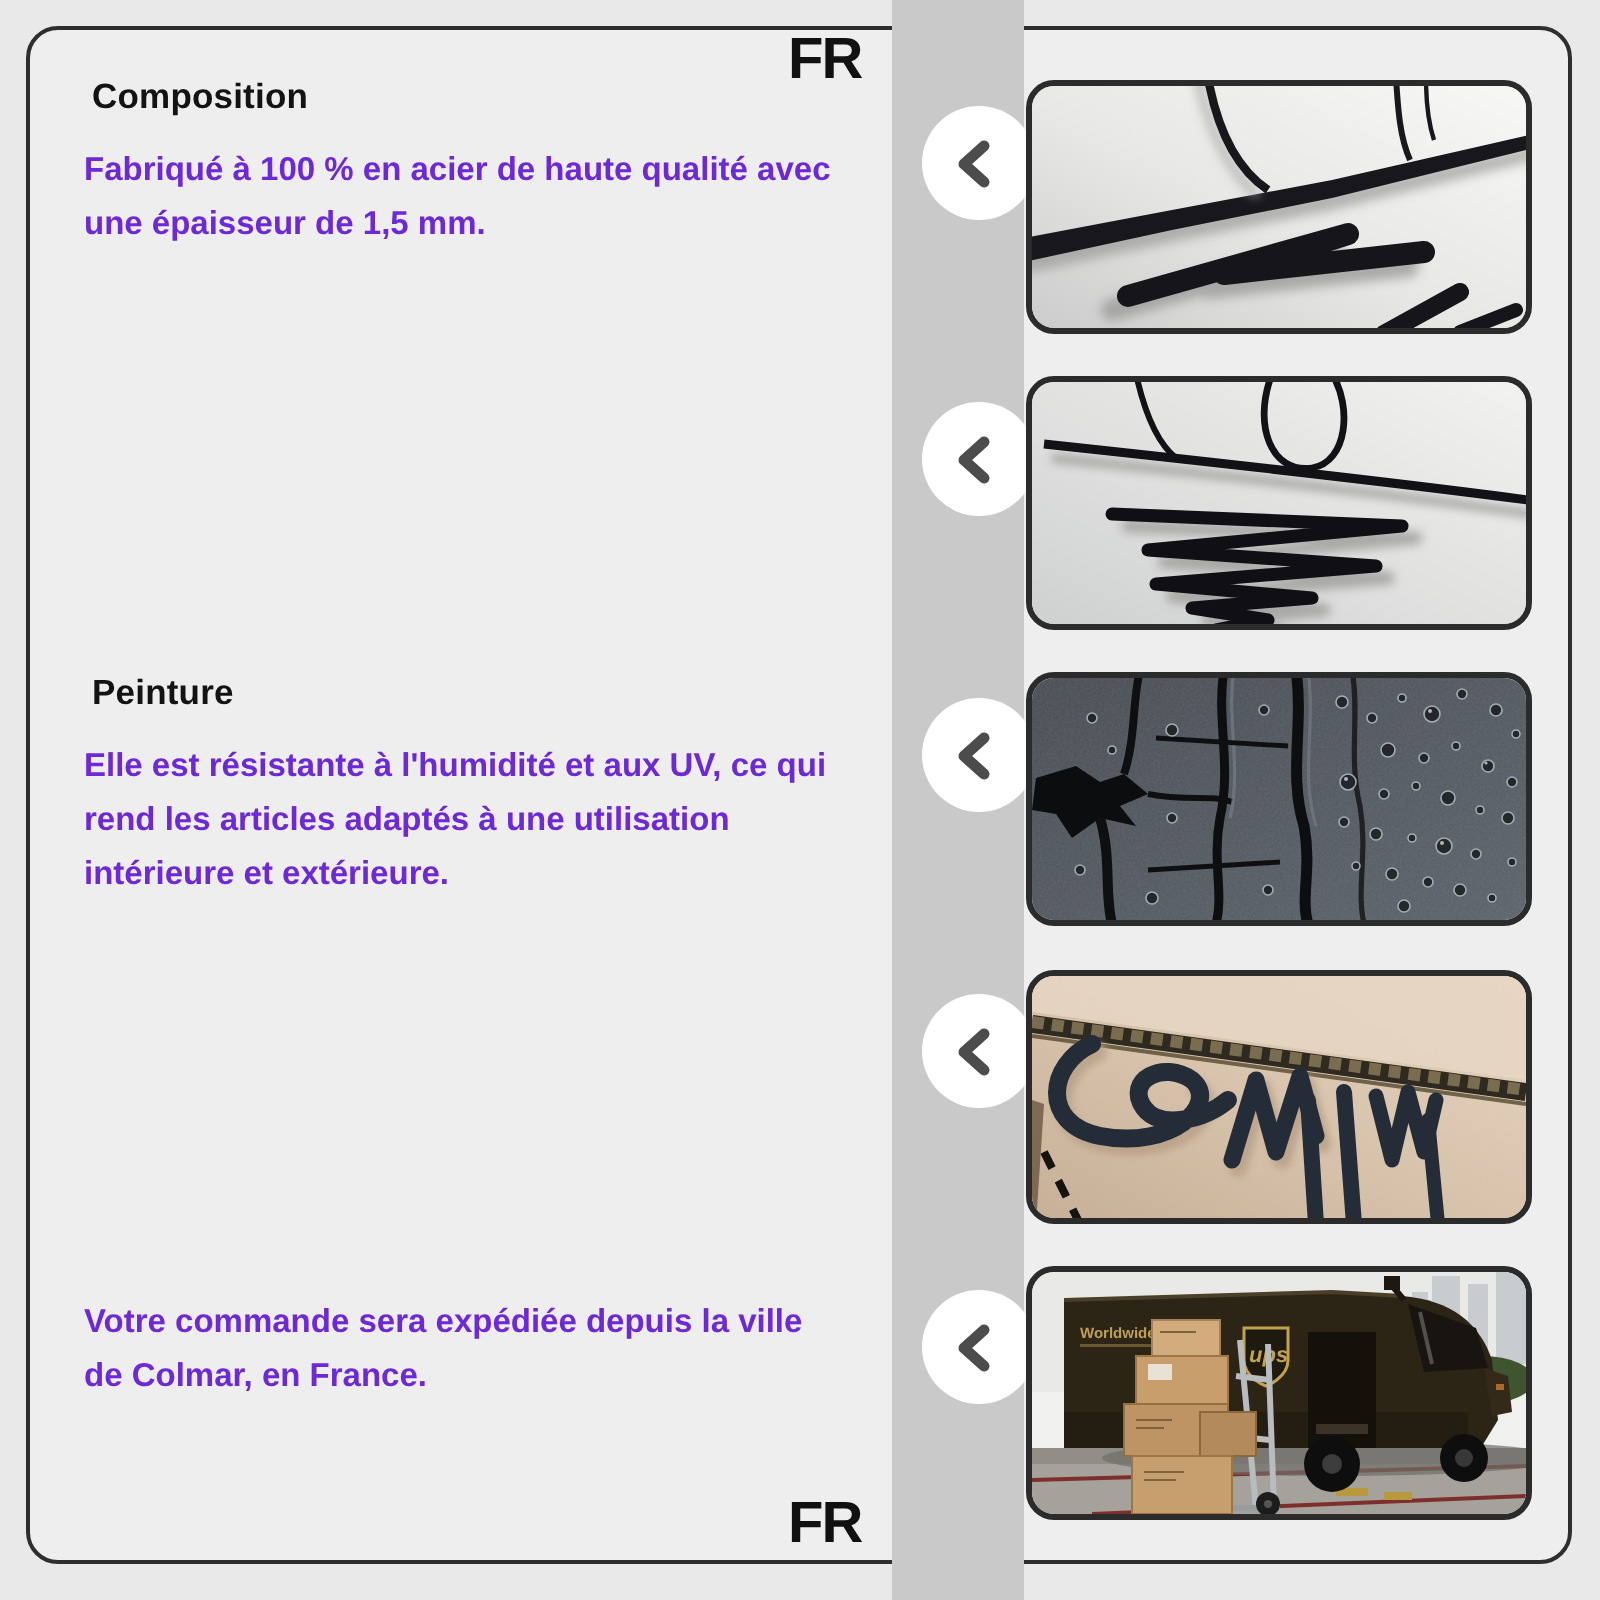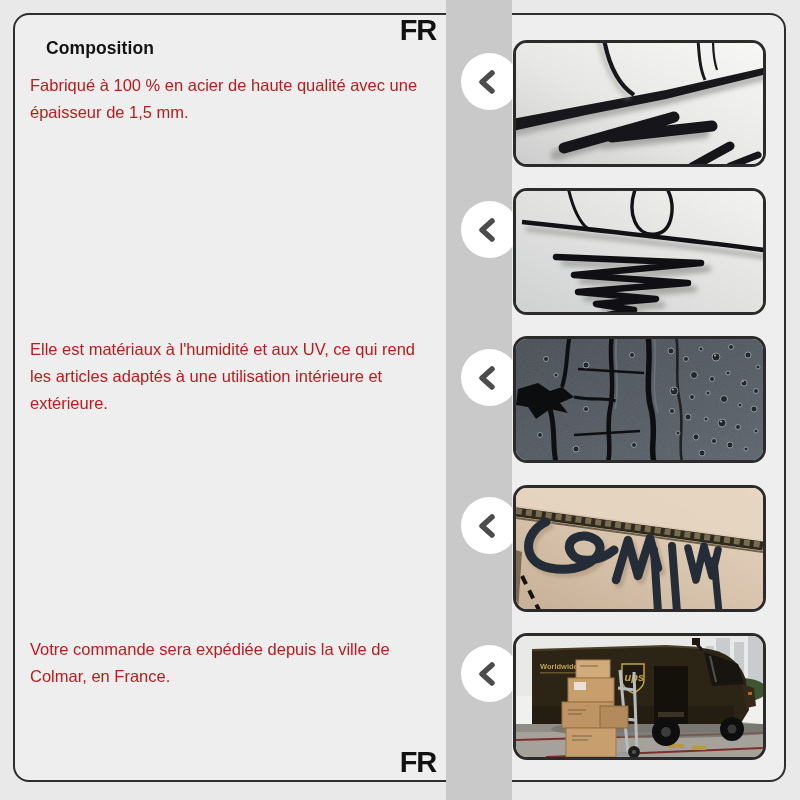--- a/index.html
+++ b/index.html
@@ -4,28 +4,28 @@
 <style>
   html,body{margin:0;padding:0;}
   body{width:800px;height:800px;overflow:hidden;background:#e9e9e9;
        font-family:"Liberation Sans", sans-serif;position:relative;}
   .page{position:absolute;inset:0;}
   .card{position:absolute;left:13px;top:13px;width:773px;height:769px;
         box-sizing:border-box;border:2px solid #2e2e2e;border-radius:16px;
         background:#eeeeee;z-index:1;}
   .rail{position:absolute;left:446px;top:0;width:66px;height:800px;
         background:#c9c9c9;z-index:2;}
-  .fr-badge{position:absolute;left:394px;width:48px;text-align:center;
+  .fr-badge{position:absolute;left:394px;width:48px;
         font-weight:bold;font-size:29px;letter-spacing:-1px;color:#111;
         z-index:3;}
   .fr-top{top:14px;}
   .fr-bottom{top:746px;}
   .sec{position:absolute;left:30px;width:400px;z-index:3;color:#262626;}
   .sec h3{margin:0 0 13px 16px;font-size:17.5px;font-weight:bold;color:#131313;letter-spacing:.1px;}
-  .sec p{margin:0;font-size:16.5px;line-height:27px;color:#b91c1c;}
+  .sec p{margin:12px;font-size:16.5px;line-height:27px;color:#6d28d9;font-weight:bold;}
   .prev-btn{position:absolute;left:461px;width:57px;height:57px;border:none;
         border-radius:50%;background:#ffffff;z-index:4;cursor:pointer;
         display:flex;align-items:center;justify-content:center;padding:0 6px 0 0;}
   .prev-btn svg{display:block;}
   .frame{position:absolute;left:513px;width:253px;height:127px;margin:0;
         box-sizing:border-box;border:3px solid #2b2b2b;border-radius:14px;
         overflow:hidden;background:#f0f0ee;z-index:5;}
   .frame svg{display:block;width:100%;height:100%;}
 </style>
 </head>
@@ -39,21 +39,22 @@
   <div class="fr-badge fr-top">FR</div>
   <div class="fr-badge fr-bottom">FR</div>
 
   <section class="sec" style="top:38px">
     <h3>Composition</h3>
     <p>Fabriqué à 100 % en acier de haute qualité avec une épaisseur de 1,5 mm.</p>
   </section>
   <section class="sec" style="top:189px">
   </section>
   <section class="sec" style="top:336px">
-    <p>Elle est matériaux à l'humidité et aux UV, ce qui rend les articles adaptés à une utilisation intérieure et extérieure.</p>
+    <h3>Peinture</h3>
+    <p>Elle est résistante à l'humidité et aux UV, ce qui rend les articles adaptés à une utilisation intérieure et extérieure.</p>
   </section>
   <section class="sec" style="top:636px">
     <p>Votre commande sera expédiée depuis la ville de Colmar, en France.</p>
   </section>
 
   <button class="prev-btn" style="top:53px">
     <svg width="22" height="26" viewBox="0 0 22 26">
         <polyline points="16,4 6,13 16,22" fill="none" stroke="#4c4c4c" stroke-width="5.5" stroke-linecap="round" stroke-linejoin="round"></polyline>
       </svg>
   </button>

